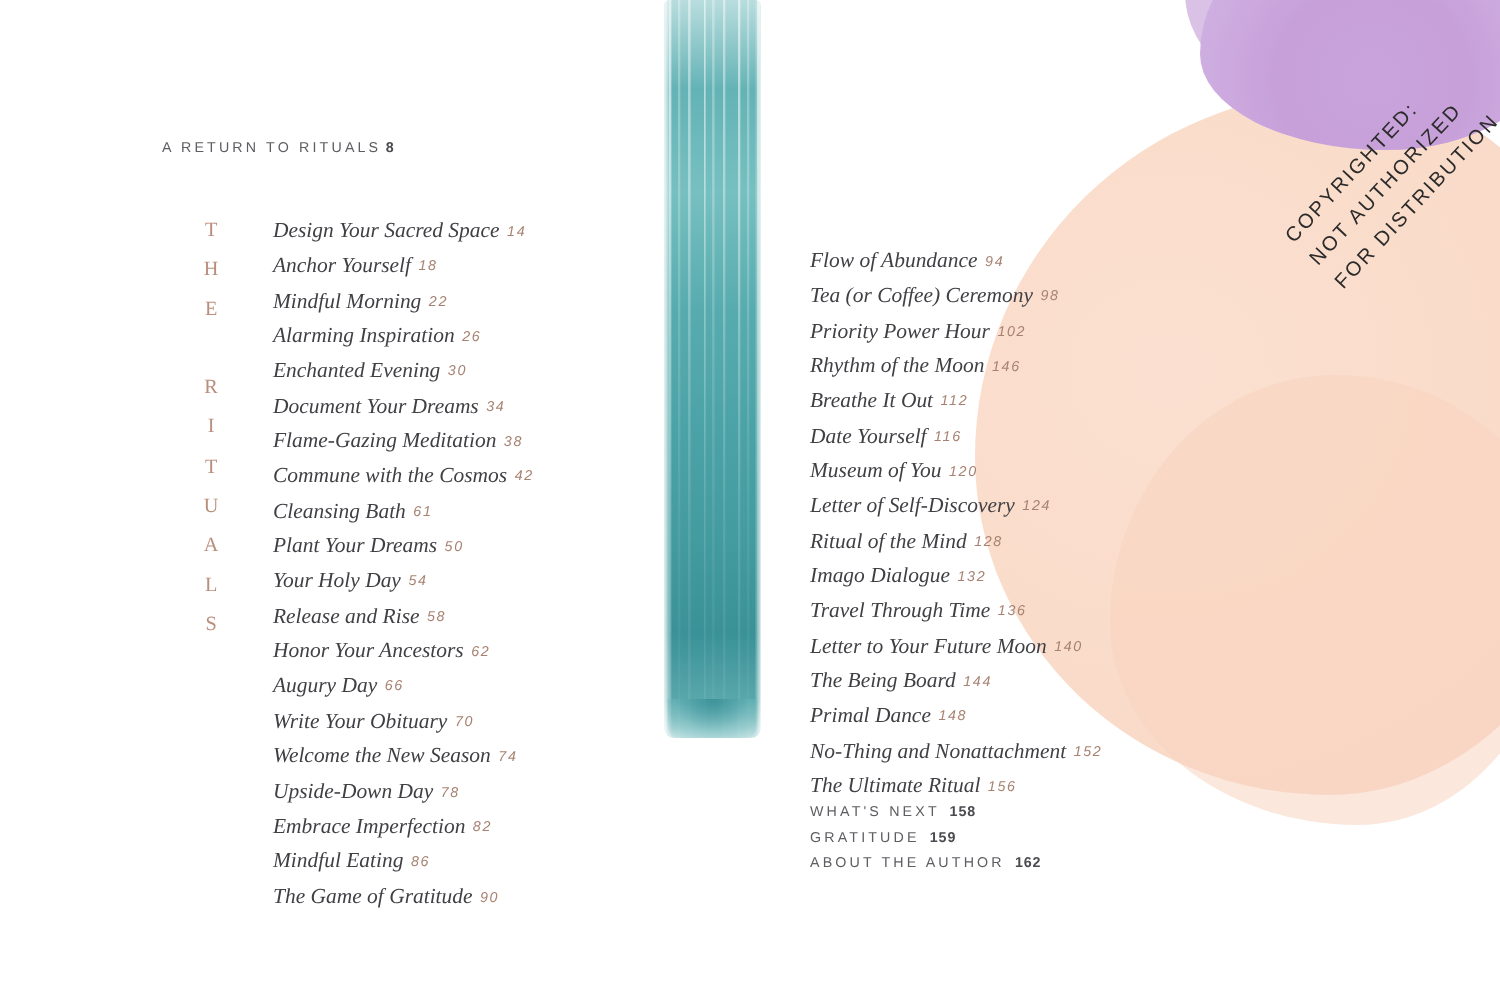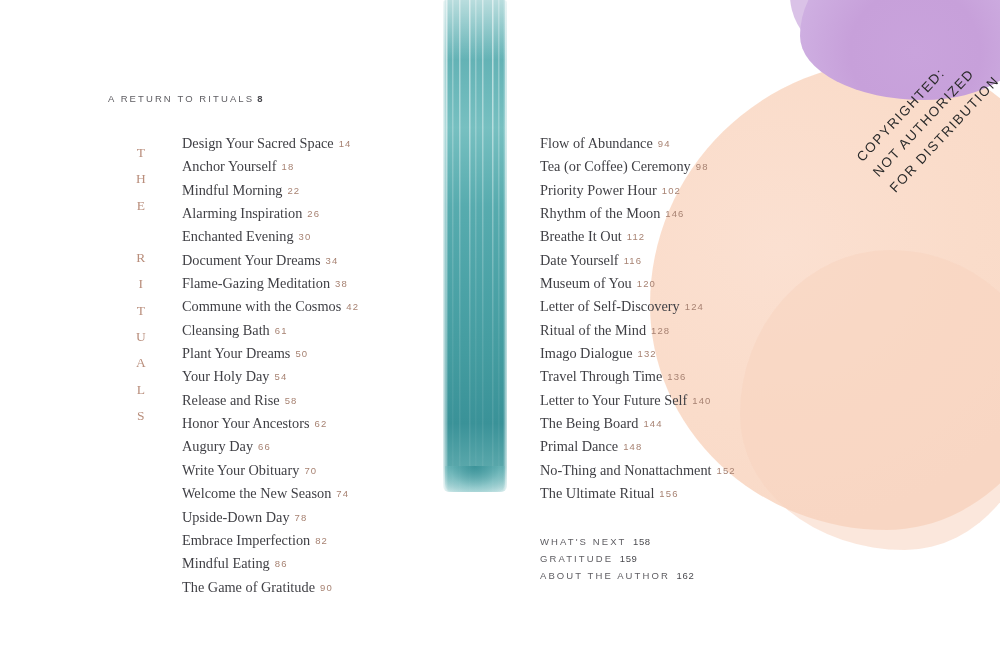--- a/index.html
+++ b/index.html
@@ -181,24 +181,25 @@
   .vert-word span {
     display: block;
     line-height: 26.3px;
     height: 26.3px;
   }
   .vert-word span.gap { visibility: hidden; }
 
   
   .col {
     position: absolute;
-    top: 132px;
+    top: 143px;
+    font-style: italic;
   }
   .col-left { left: 182px; width: 250px; }
-  .col-right { left: 540px; width: 300px; }
+  .col-right { left: 540px; width: 300px; margin-top: 20px; }
 
   .toc-item {
     font-family: "Liberation Serif", serif;
     font-size: 14.3px;
     color: #3f3f44;
     line-height: 23.35px;
     white-space: nowrap;
   }
   .toc-item .pg {
     font-family: "Liberation Sans", sans-serif;
@@ -217,21 +218,21 @@
   }
   .bm-item {
     font-family: "Liberation Sans", sans-serif;
     font-size: 9.5px;
     letter-spacing: 2.1px;
     color: #5e5d62;
     line-height: 17.2px;
   }
   .bm-item .pg {
     color: #4a4a4f;
-    font-weight: normal;
+    font-weight: bold;
     letter-spacing: 0.6px;
     margin-left: 2px;
   }
 </style>
 </head>
 <body>
 
 <div id="page">
 
   <div class="peach-blob"></div>
@@ -301,21 +302,21 @@
     <div class="toc-item"><span>Tea (or Coffee) Ceremony</span><span class="pg">98</span></div>
     <div class="toc-item"><span>Priority Power Hour</span><span class="pg">102</span></div>
     <div class="toc-item"><span>Rhythm of the Moon</span><span class="pg">146</span></div>
     <div class="toc-item"><span>Breathe It Out</span><span class="pg">112</span></div>
     <div class="toc-item"><span>Date Yourself</span><span class="pg">116</span></div>
     <div class="toc-item"><span>Museum of You</span><span class="pg">120</span></div>
     <div class="toc-item"><span>Letter of Self-Discovery</span><span class="pg">124</span></div>
     <div class="toc-item"><span>Ritual of the Mind</span><span class="pg">128</span></div>
     <div class="toc-item"><span>Imago Dialogue</span><span class="pg">132</span></div>
     <div class="toc-item"><span>Travel Through Time</span><span class="pg">136</span></div>
-    <div class="toc-item"><span>Letter to Your Future Self</span><span class="pg">140</span></div>
+    <div class="toc-item"><span>Letter to Your Future Moon</span><span class="pg">140</span></div>
     <div class="toc-item"><span>The Being Board</span><span class="pg">144</span></div>
     <div class="toc-item"><span>Primal Dance</span><span class="pg">148</span></div>
     <div class="toc-item"><span>No-Thing and Nonattachment</span><span class="pg">152</span></div>
     <div class="toc-item"><span>The Ultimate Ritual</span><span class="pg">156</span></div>
   </div>
 
   <div class="backmatter">
     <div class="bm-item"><span>WHAT'S NEXT</span> <span class="pg">158</span></div>
     <div class="bm-item"><span>GRATITUDE</span> <span class="pg">159</span></div>
     <div class="bm-item"><span>ABOUT THE AUTHOR</span> <span class="pg">162</span></div>

